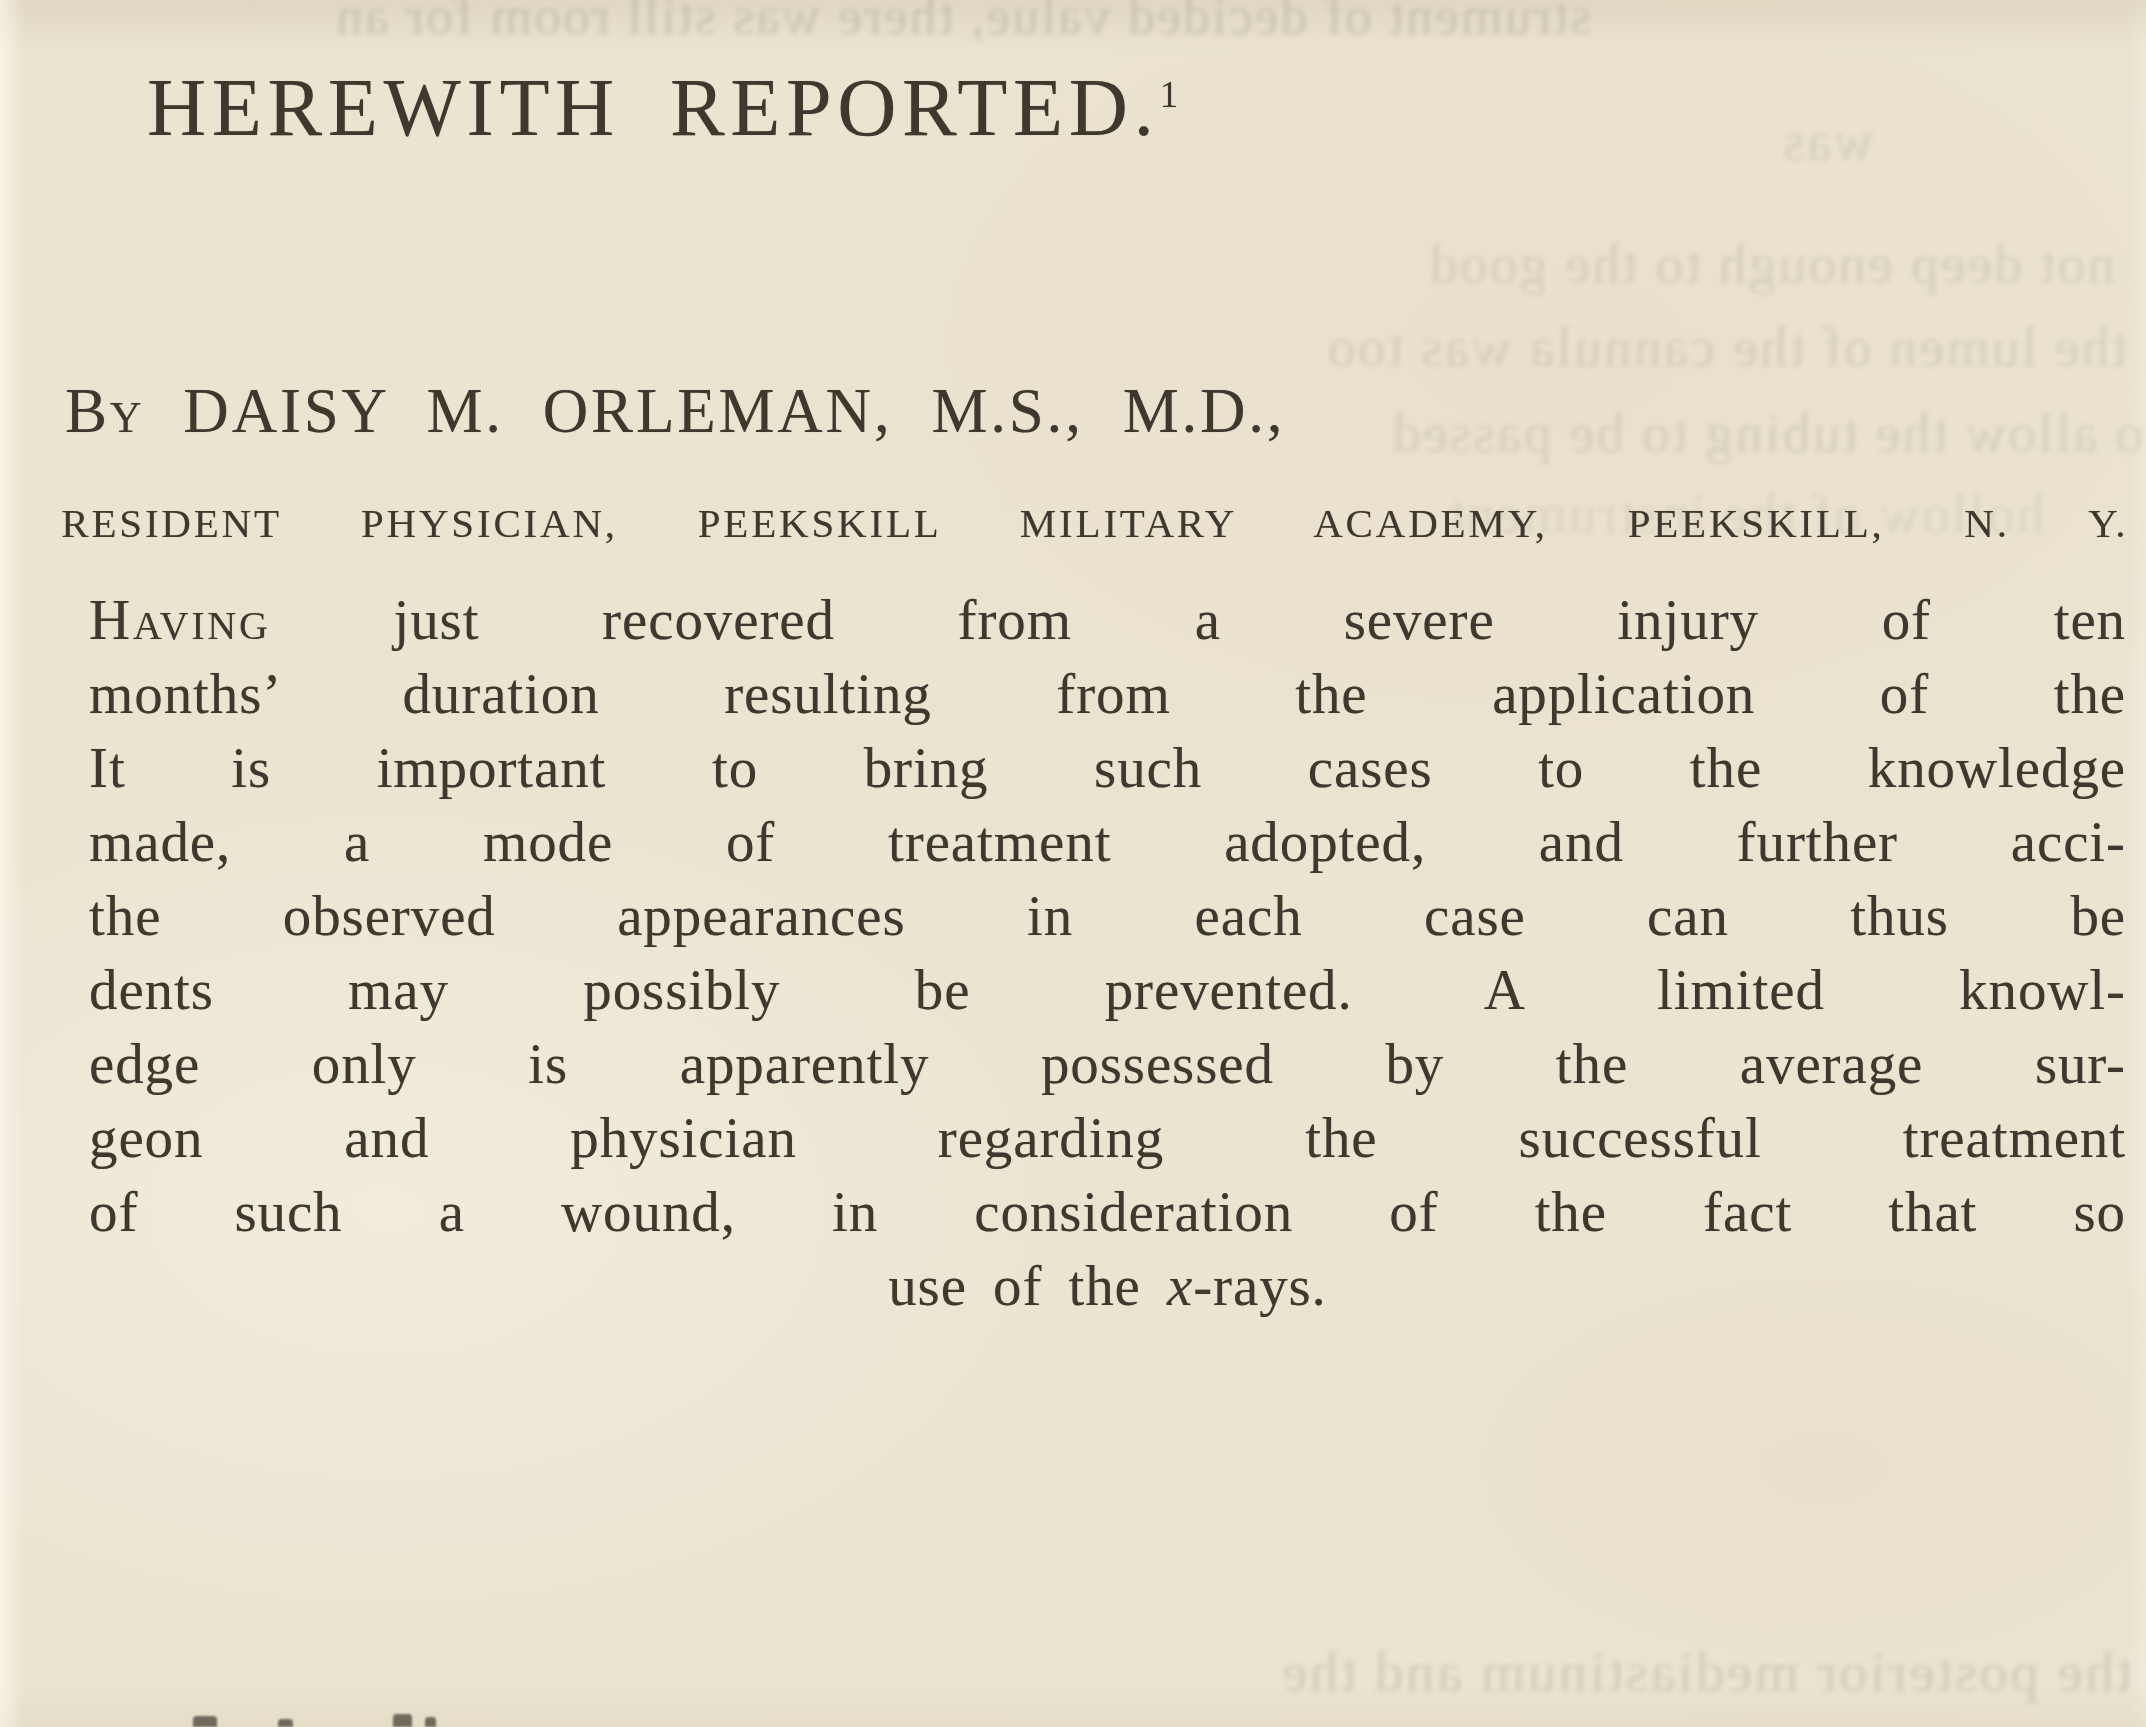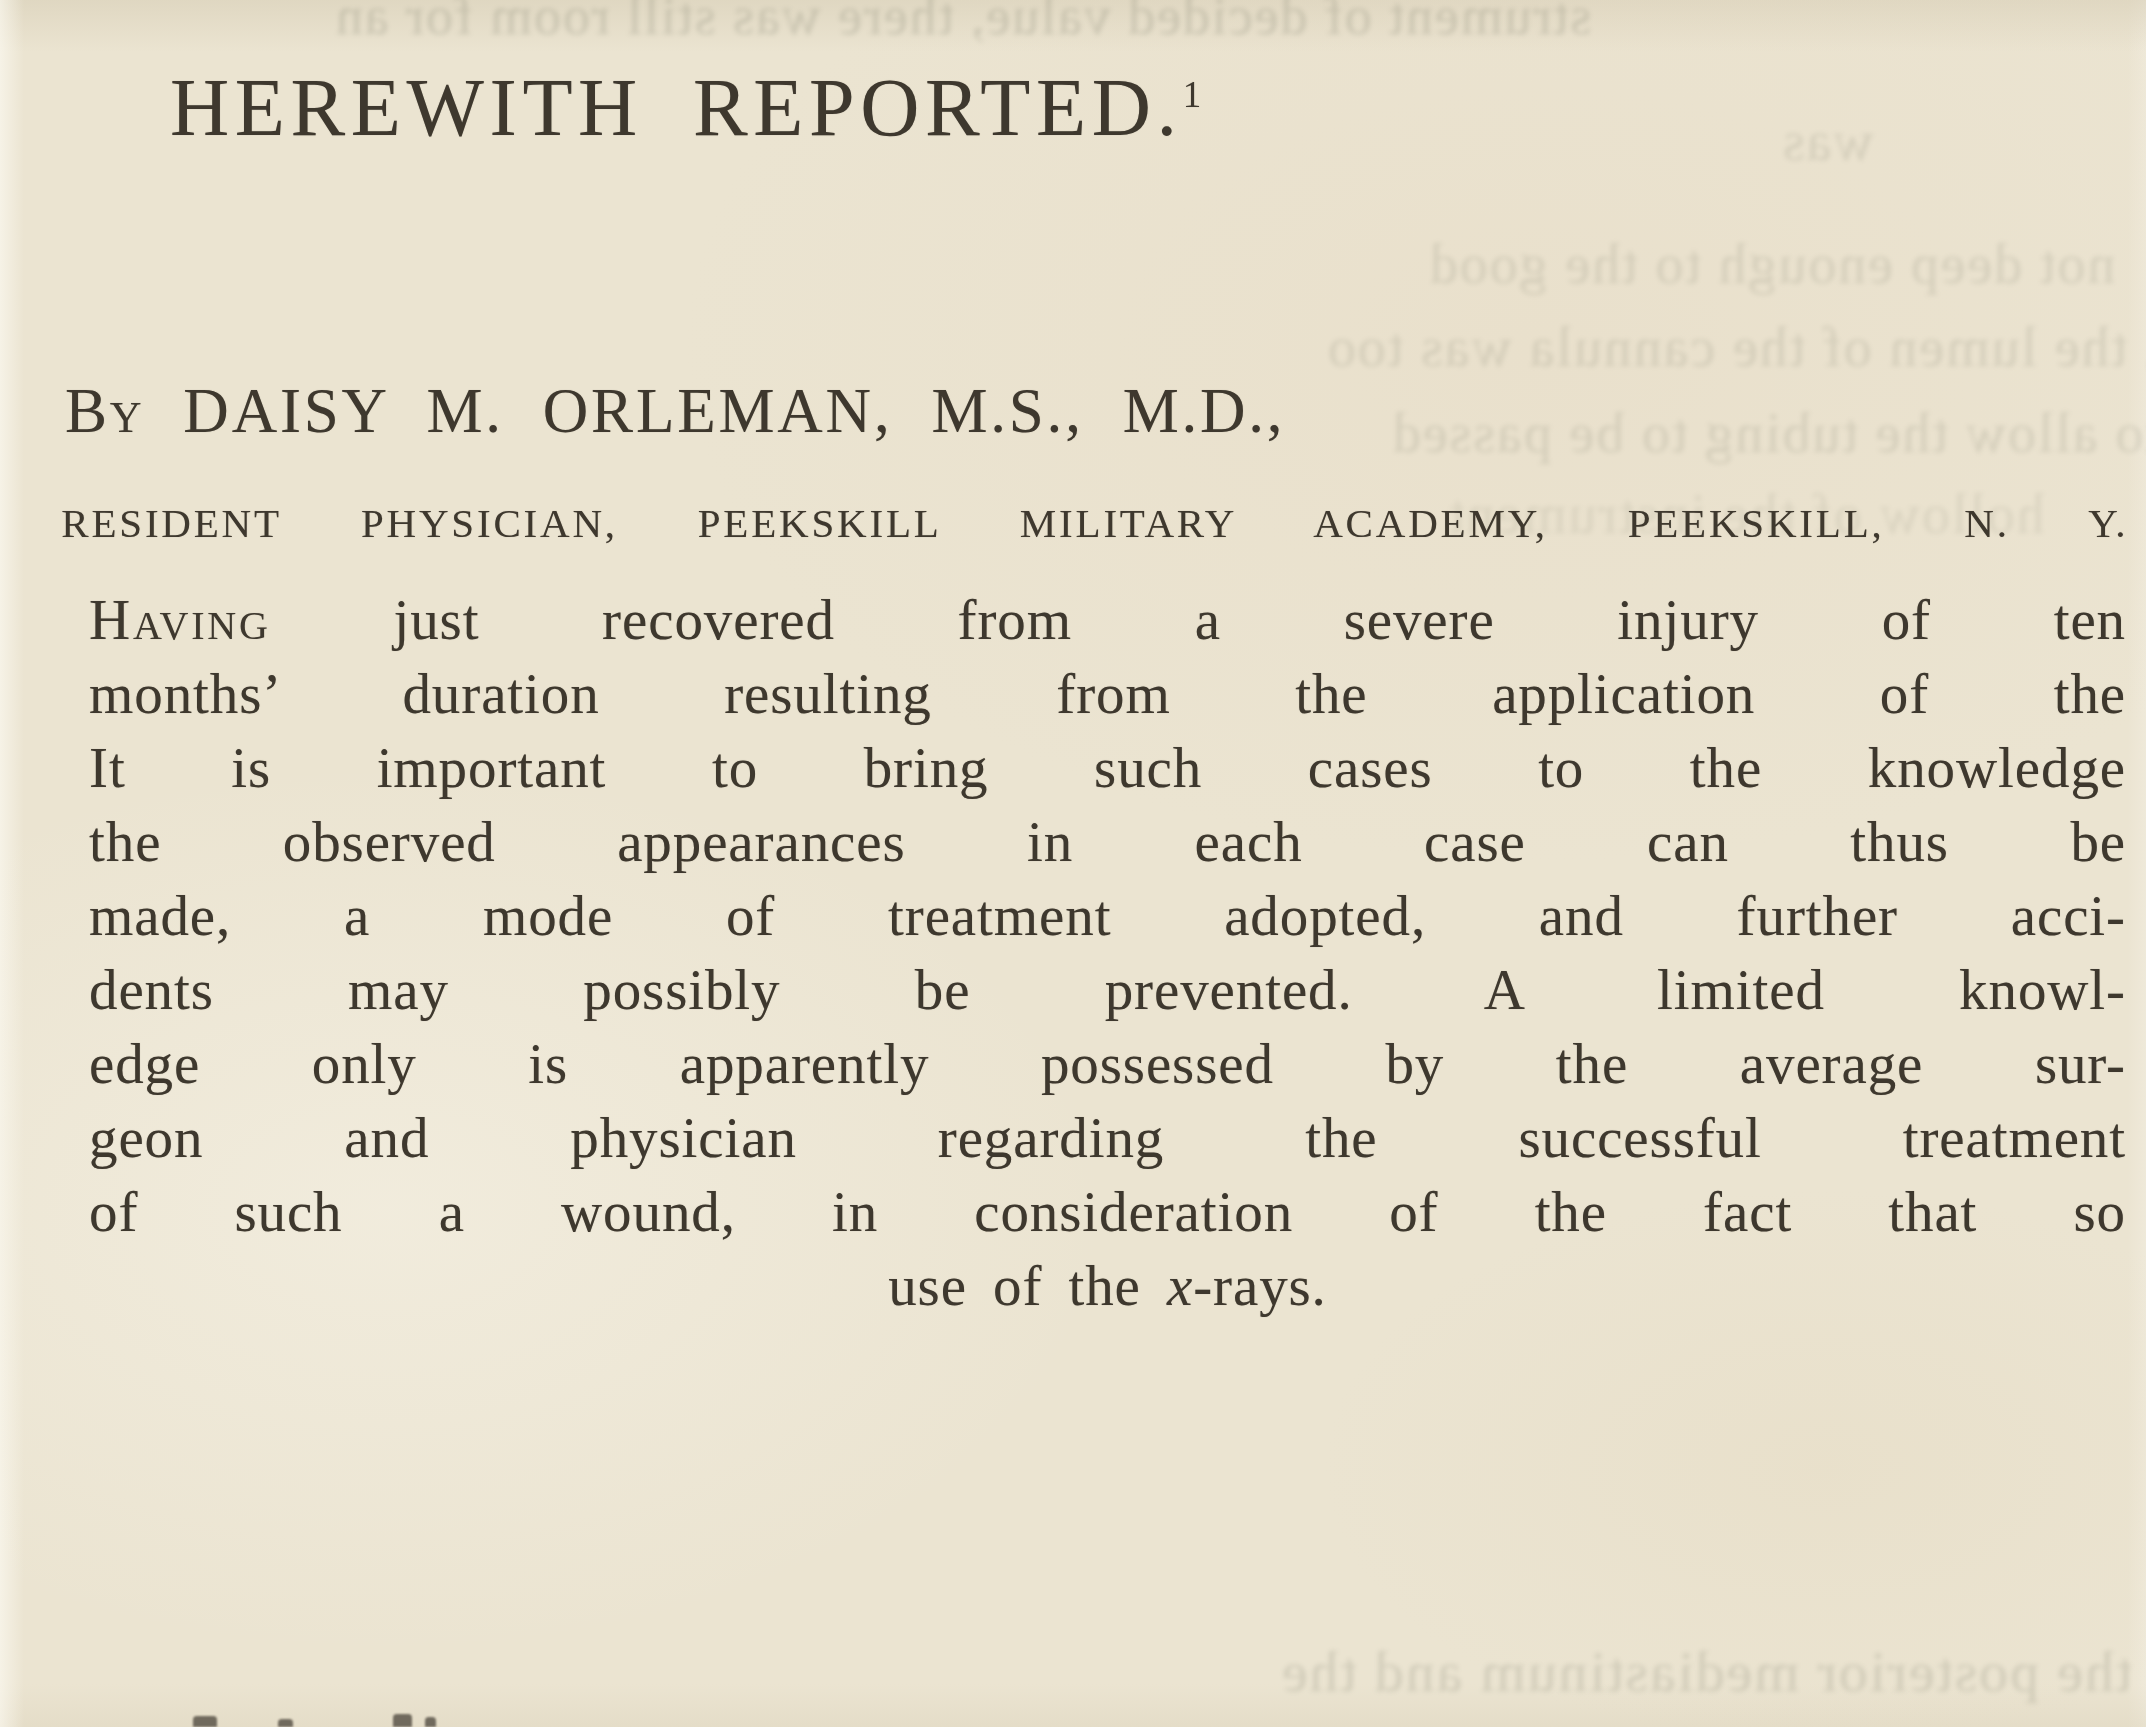--- a/index.html
+++ b/index.html
@@ -25,21 +25,21 @@
     filter:blur(0.3px);
   }
   
   .title-block{position:absolute;top:50px;left:0;width:2061px;}
   .title-line{
     font-size:82px;line-height:89px;letter-spacing:4.6px;
     white-space:nowrap;
   }
   .title-line.just{white-space:normal;text-align:justify;text-align-last:justify;}
   .t2{margin-left:195px;width:1866px;}
-  .t3{margin-left:105px;word-spacing:24px;letter-spacing:5.6px;}
+  .t3{margin-left:82px;word-spacing:24px;letter-spacing:5.6px;}
   .footnote-sup{font-size:37px;vertical-align:super;letter-spacing:0;}
   
   .byline{
     position:absolute;top:369px;left:0;width:2061px;
     font-size:63px;line-height:85px;text-align:left;
     letter-spacing:2.8px;word-spacing:20.4px;white-space:nowrap;font-family:Liberation Serif, serif;
   }
   .byline .lead{font-variant:small-caps;}
   
   .affiliation{
@@ -99,22 +99,22 @@
     </div>
 
     <div class="byline"><span class="lead">By</span><span> DAISY M. ORLEMAN, M.S., M.D.,</span></div>
 
     <div class="affiliation">RESIDENT PHYSICIAN, PEEKSKILL MILITARY ACADEMY, PEEKSKILL, N. Y.</div>
 
     <div class="body-block">
       <div class="bl jl"><span class="lead-sc">Having</span><span> just recovered from a severe injury of ten</span></div>
       <div class="bl jl">months’ duration resulting from the application of the</div>
       <div class="bl jl">It is important to bring such cases to the knowledge</div>
+      <div class="bl jl">made, a mode of treatment adopted, and further acci-</div>
       <div class="bl jl">the observed appearances in each case can thus be</div>
-      <div class="bl jl">made, a mode of treatment adopted, and further acci-</div>
       <div class="bl jl">dents may possibly be prevented.  A limited knowl-</div>
       <div class="bl jl">edge only is apparently possessed by the average sur-</div>
       <div class="bl jl">geon and physician regarding the successful treatment</div>
       <div class="bl jl">of such a wound, in consideration of the fact that so</div>
       <div class="bl last"><span>use of the </span><span class="it">x</span><span>-rays.</span></div>
     </div>
 
   </div>
 
   <div class="peek-bar pk1"></div>

